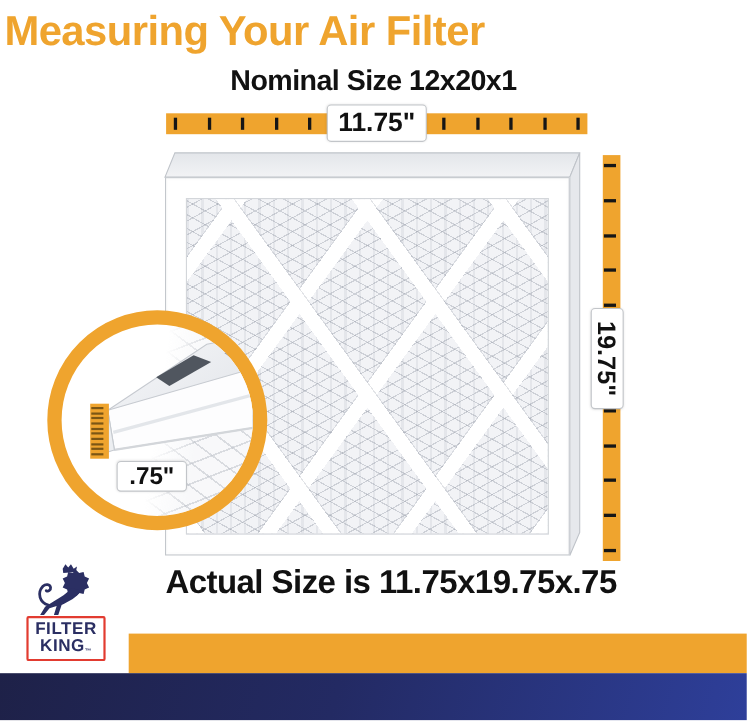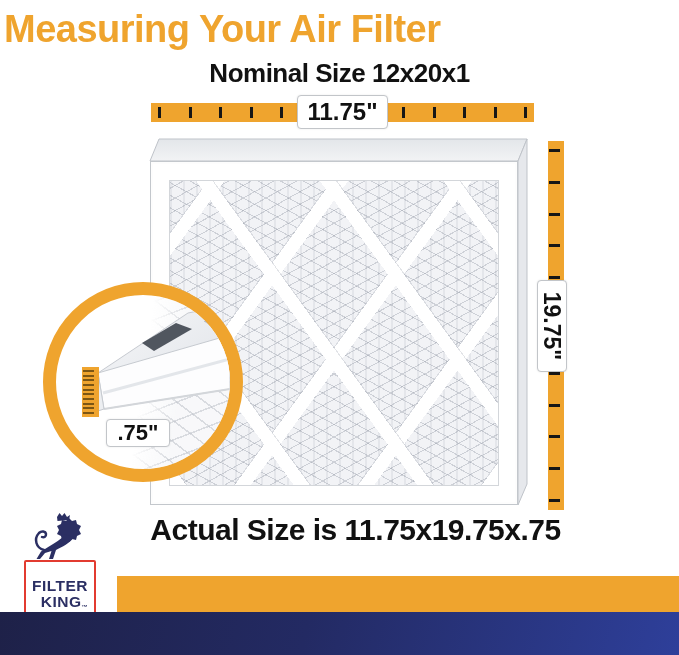--- a/index.html
+++ b/index.html
@@ -86,21 +86,21 @@
     background:var(--orange,#EFA42E);
     display:flex;flex-direction:column;justify-content:space-between;padding:3px 0;box-sizing:border-box;
   }
   .mini-ruler .tick{width:11px;height:2px;background:#7c5614;margin-left:1px;}
   .inset-label{left:50px;top:124px;width:64px;height:28px;font-size:22px;}
   
   .logo{position:absolute;left:18px;top:510px;width:84px;text-align:center;}
   .lion{display:block;margin:0 auto;}
   .logo-box{
     display:inline-block;background:#fff;border:2.5px solid var(--logo-red,#e23b30);
-    border-radius:2px;padding:16px 6px 3px;margin-top:-2px;text-align:right;
+    border-radius:2px;padding:2px 6px 3px;margin-top:-2px;text-align:center;
   }
   .logo-box .word{
     display:block;font-size:15.5px;font-weight:bold;letter-spacing:.5px;line-height:1.02;
     color:var(--logo-navy,#2b2f63);
   }
   .tm{font-size:6px;vertical-align:bottom;color:var(--logo-navy,#2b2f63);font-weight:bold;}
   
   .bar-orange{position:absolute;left:117px;top:576px;width:562px;height:36px;background:var(--orange,#EFA42E);}
   .bar-navy{
     position:absolute;left:0;top:612px;width:679px;height:43px;

